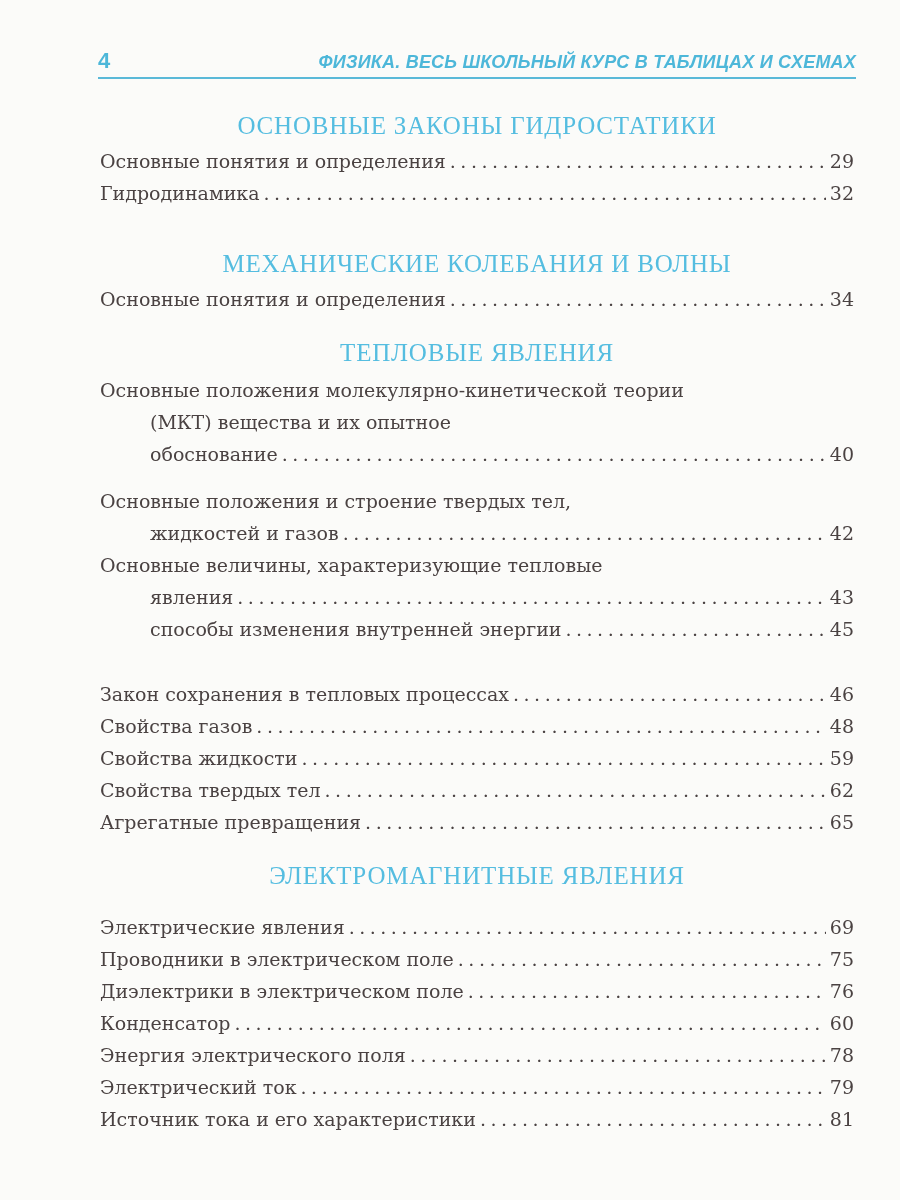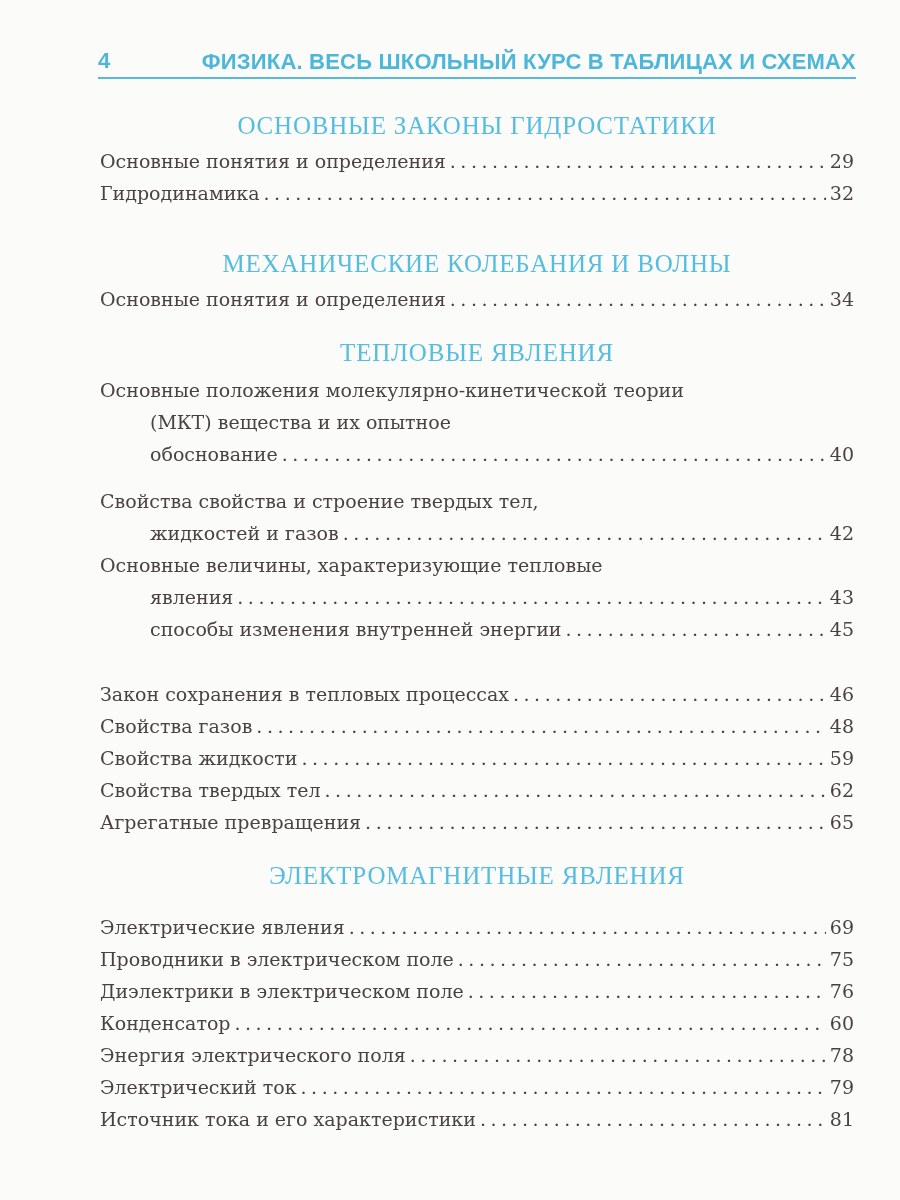--- a/index.html
+++ b/index.html
@@ -10,21 +10,21 @@
       color: #4a4040;
       position: relative;
     }
     .running-head {
       position: absolute; left: 98px; top: 44px; width: 758px; height: 28px;
       display: flex; justify-content: space-between; align-items: flex-end;
       font-family: "Liberation Sans", "DejaVu Sans", sans-serif;
       color: #4db7d9; font-weight: bold;
     }
     .page-number { font-size: 22px; line-height: 22px; }
-    .book-title { font-size: 22px; line-height: 20px; letter-spacing: 0.2px; }
+    .book-title { font-size: 18px; line-height: 20px; letter-spacing: 0.2px; font-style: italic; }
     .head-rule {
       position: absolute; left: 98px; top: 77px; width: 758px; height: 2px;
       background: #5ab9d8;
     }
     .toc { position: absolute; left: 100px; top: 0; width: 754px; }
     .section-title {
       position: absolute; left: 0; width: 754px; text-align: center;
       font-family: "Liberation Serif", "DejaVu Serif", serif;
       font-size: 25px; color: #55bde0; letter-spacing: 0.8px;
       white-space: nowrap;
@@ -88,21 +88,21 @@
         <span>(МКТ) вещества и их опытное</span>
       </div>
     <div class="line indent">
         <span>обоснование</span>
         <span class="lead"></span>
         <span class="pg">40</span>
       </div>
   </div>
   <div class="entry" style="top:482px">
     <div class="line">
-        <span>Свойства свойства и строение твердых тел,</span>
+        <span>Основные положения и строение твердых тел,</span>
       </div>
     <div class="line indent">
         <span>жидкостей и газов</span>
         <span class="lead"></span>
         <span class="pg">42</span>
       </div>
   </div>
   <div class="entry" style="top:546px">
     <div class="line">
         <span>Основные величины, характеризующие тепловые</span>

